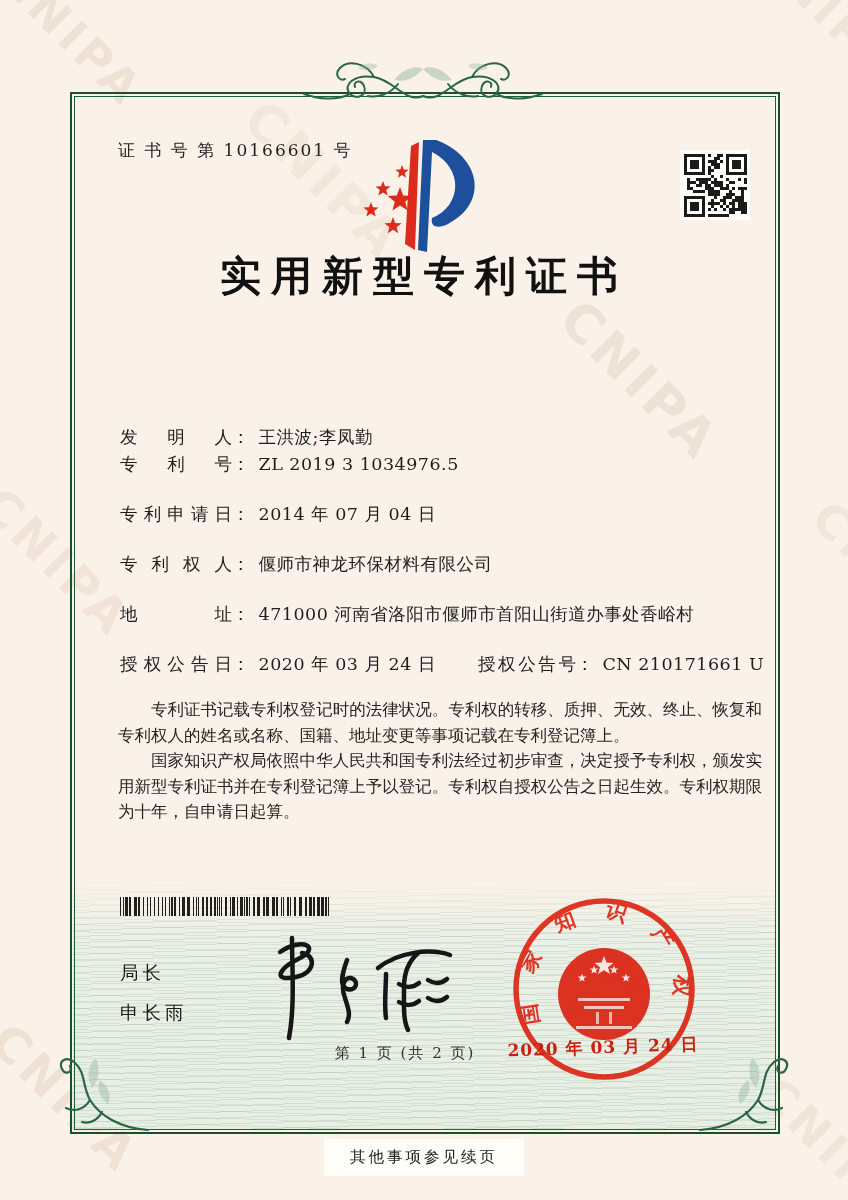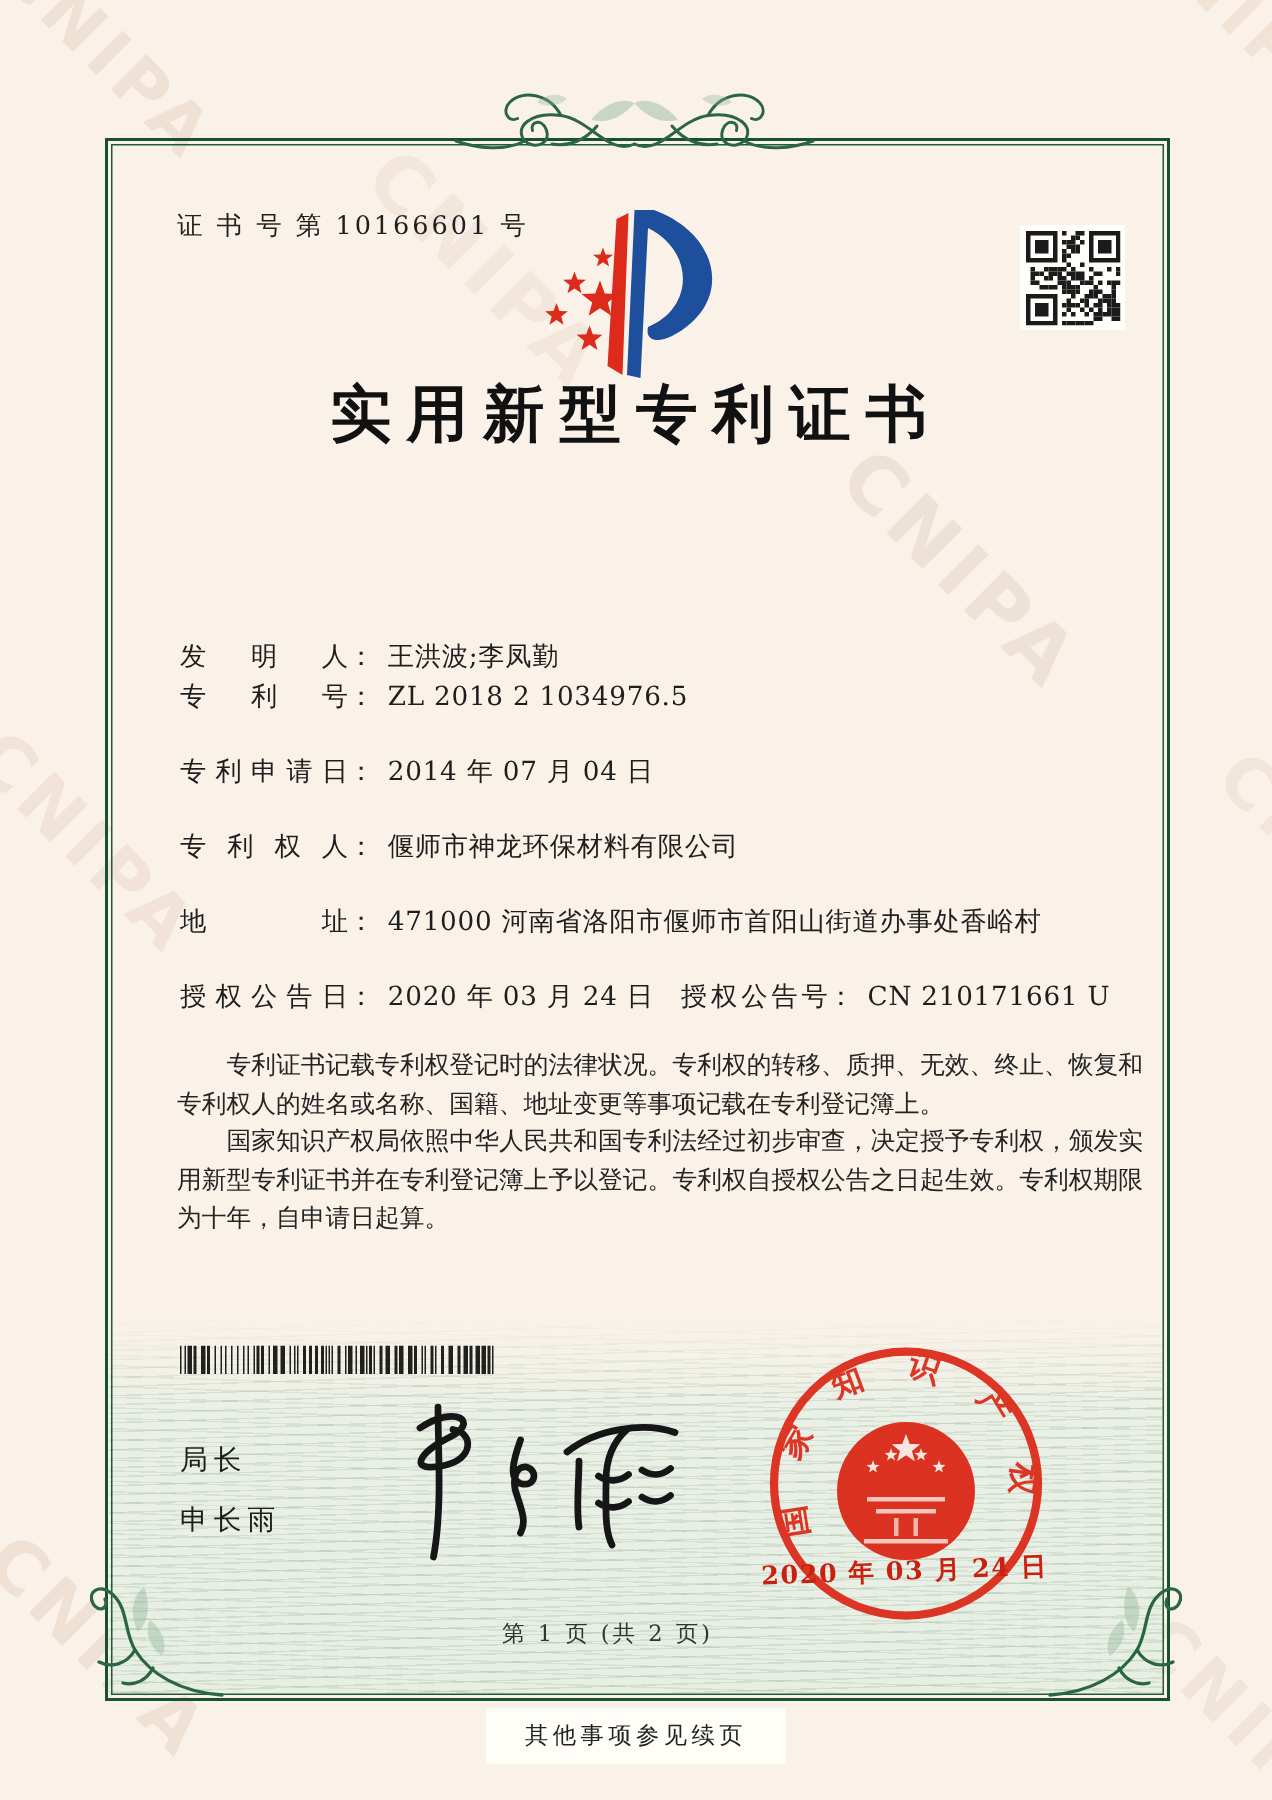--- a/index.html
+++ b/index.html
@@ -32,41 +32,41 @@
          display:flex;align-items:center;justify-content:center;}
 
   .title{position:absolute;left:70px;top:249px;width:708px;text-align:center;font-size:41px;font-weight:bold;
          letter-spacing:10px;color:#111;}
 
   .row{position:absolute;left:120px;width:648px;font-size:17.5px;color:#1e1e1e;white-space:nowrap;}
   .flabel{display:inline-block;width:112px;text-align:justify;text-align-last:justify;vertical-align:top;}
   .flabel2{display:inline-block;width:98px;text-align:justify;text-align-last:justify;vertical-align:top;}
   .colon{display:inline-block;}
   .fval{display:inline-block;margin-left:9px;letter-spacing:.5px;}
-  .pair2{display:inline-block;margin-left:18px;text-decoration:underline;}
+  .pair2{display:inline-block;margin-left:42px;text-decoration:underline;}
 
   .paras{position:absolute;left:118px;top:697px;width:644px;font-size:16.5px;line-height:25.5px;color:#242424;
          text-align:justify;}
   .paras p{margin:0;text-indent:2em;}
 
   .barcode{position:absolute;left:120px;top:897px;width:214px;height:19px;font-size:0;white-space:nowrap;overflow:hidden;}
   .barcode i{display:inline-block;height:100%;background:#20201e;}
   .barcode em{display:inline-block;height:100%;}
 
   .dtitle{position:absolute;left:120px;top:960px;font-size:18.5px;letter-spacing:4px;color:#1c1c1c;
           font-family:"DejaVu Sans","Liberation Sans",sans-serif;}
   .dname{position:absolute;left:120px;top:1000px;font-size:18.5px;letter-spacing:4px;color:#1c1c1c;
          font-family:"DejaVu Sans","Liberation Sans",sans-serif;}
   .sig{position:absolute;left:252px;top:928px;}
 
   .seal{position:absolute;left:502px;top:892px;}
   .sealdate{position:absolute;left:498px;top:1036px;width:210px;text-align:center;font-size:17px;
             color:#c9200f;letter-spacing:1px;transform:rotate(-2deg);font-weight:bold;}
 
-  .pageinfo{position:absolute;left:70px;top:1080px;width:670px;text-align:center;font-size:15px;
+  .pageinfo{position:absolute;left:70px;top:1044px;width:670px;text-align:center;font-size:15px;
             letter-spacing:2px;color:#333;}
 
   .contbox{position:absolute;left:50%;top:1139px;transform:translateX(-50%);background:#fffdf7;
            padding:8px 26px;font-size:15.5px;letter-spacing:3px;color:#222;}
 
   .orn{position:absolute;}
 </style>
 </head>
 <body>
 
@@ -277,21 +277,21 @@
           </g>
         </svg>
     </div>
 
     <div class="title">实用新型专利证书</div>
 
     <div class="row" style="top:402px;margin-top:23px;">
       <span class="flabel">发明人</span><span class="colon">：</span><span class="fval">王洪波;李凤勤</span>
     </div>
     <div class="row" style="top:452px;">
-      <span class="flabel">专利号</span><span class="colon">：</span><span class="fval">ZL 2018 2 1034976.5</span>
+      <span class="flabel">专利号</span><span class="colon">：</span><span class="fval">ZL 2019 3 1034976.5</span>
     </div>
     <div class="row" style="top:502px;">
       <span class="flabel">专利申请日</span><span class="colon">：</span><span class="fval">2014 年 07 月 04 日</span>
     </div>
     <div class="row" style="top:552px;">
       <span class="flabel">专利权人</span><span class="colon">：</span><span class="fval">偃师市神龙环保材料有限公司</span>
     </div>
     <div class="row" style="top:602px;">
       <span class="flabel">地址</span><span class="colon">：</span><span class="fval">471000 河南省洛阳市偃师市首阳山街道办事处香峪村</span>
     </div>

